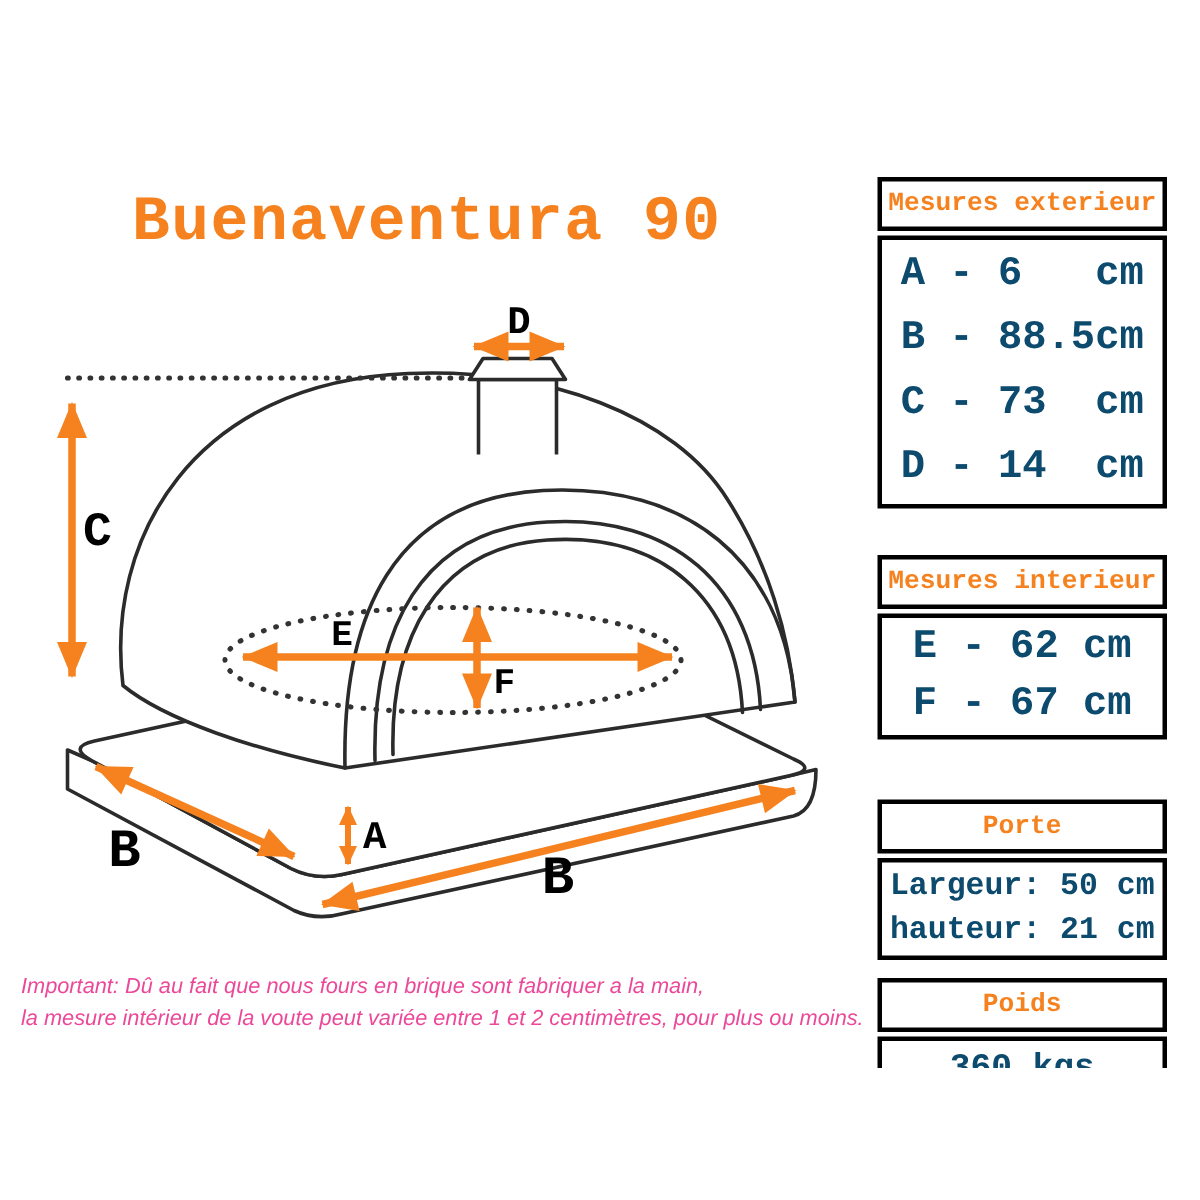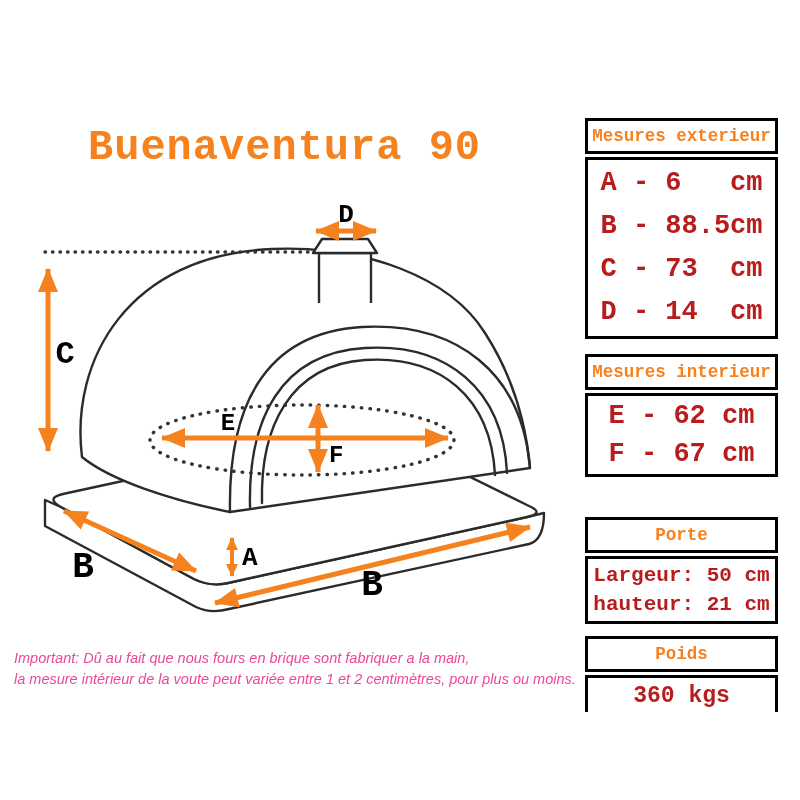--- a/index.html
+++ b/index.html
@@ -7,23 +7,23 @@
   .page{position:relative;width:800px;height:712px;background:#fff;overflow:hidden;
         font-family:"Liberation Mono",monospace;color:#000;}
   .title{position:absolute;left:88px;top:124px;font-size:42px;font-weight:bold;
          color:var(--accent);letter-spacing:1px;white-space:pre;}
   .diagram{position:absolute;left:10px;top:195px;}
   .diagram text{font-family:"Liberation Mono",monospace;font-weight:bold;fill:#000;}
   .panel-col{position:absolute;left:585px;top:118px;width:193px;}
   .box{border:3px solid #000;background:#fff;box-sizing:border-box;}
   .panel-header{text-align:center;font-weight:bold;color:var(--accent);
                 font-size:17.5px;padding:5px 0;white-space:pre;}
-  .panel-values{margin-top:3px;text-align:center;font-weight:bold;color:#b91c1c;}
+  .panel-values{margin-top:3px;text-align:center;font-weight:bold;color:#0c4a6e;}
   .row{white-space:pre;}
-  .p1{margin-bottom:15px;}
+  .p1{margin-bottom:31px;}
   .p1 .panel-values{font-size:27px;line-height:43px;padding:2px 0;}
   .p2{margin-bottom:40px;}
   .p2 .panel-values{font-size:27px;line-height:38px;padding:1px 0;}
   .p3{margin-bottom:12px;}
   .p3 .panel-values{font-size:21px;line-height:29px;padding:2px 0;}
   .p4 .panel-values{font-size:23px;line-height:32px;padding:2px 0;}
   .note{position:absolute;left:14px;top:648px;width:585px;
         font-family:"Liberation Sans",sans-serif;font-style:italic;
         font-size:14.5px;line-height:21px;color:#ec4899;}
   .draw{fill:#fff;stroke:#2b2b2b;stroke-width:2.4;stroke-linejoin:round;}

